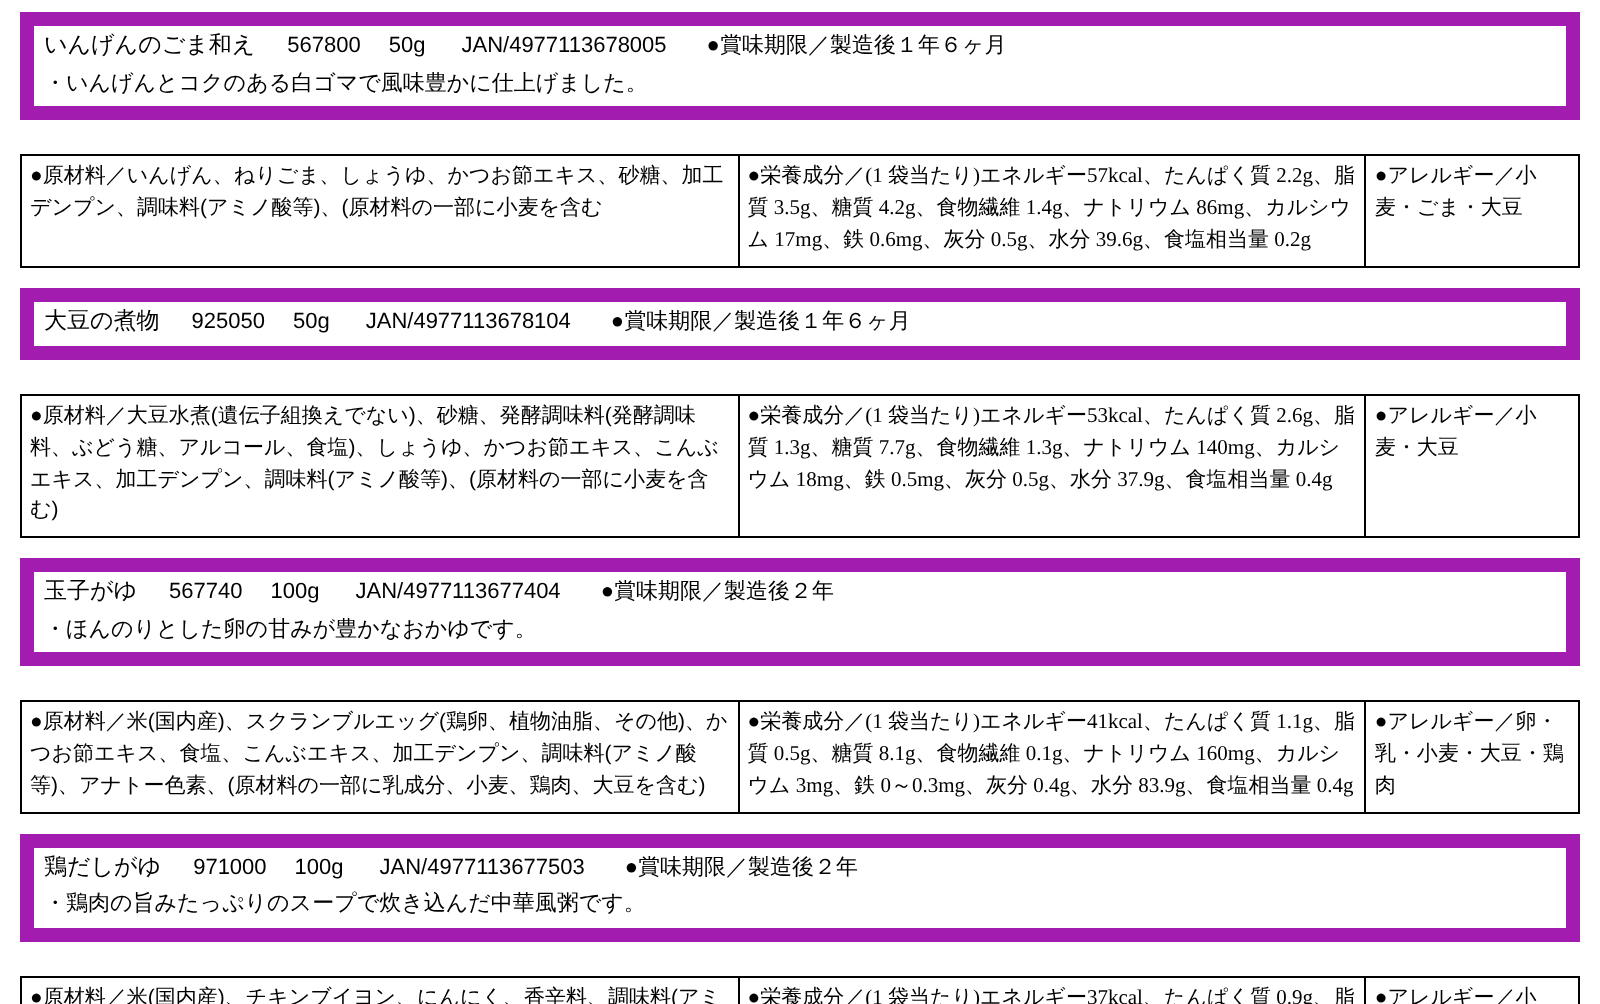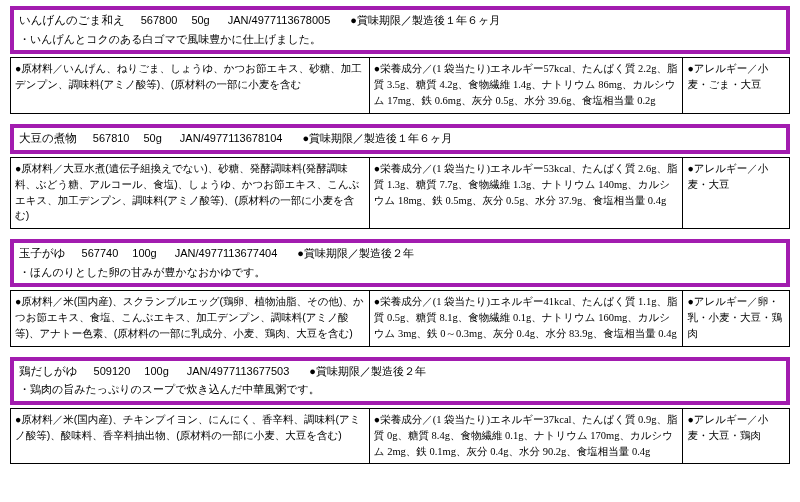--- a/index.html
+++ b/index.html
@@ -19,21 +19,21 @@
     position: relative;
     width: 800px;
     height: 502px;
     box-sizing: border-box;
     padding: 6px 10px 0 10px;
   }
   .product {
     margin-bottom: 10px;
   }
   .head-box {
-    border: 4px solid #a21caf;
+    border: 7px solid #a21caf;
     box-sizing: border-box;
     padding: 3px 5px 4px 5px;
   }
   .head-line1 {
     display: flex;
     align-items: baseline;
     white-space: nowrap;
     line-height: 1.35;
   }
   .head-line1 .pname {
@@ -54,21 +54,21 @@
     text-align: center;
   }
   .head-line2 {
     margin-top: 3px;
     line-height: 1.35;
   }
   .detail-table {
     border-collapse: collapse;
     width: 100%;
     table-layout: fixed;
-    margin-top: 3px;
+    margin-top: 17px;
   }
   .detail-table td {
     border: 1px solid #000;
     vertical-align: top;
     padding: 3px 4px 4px 4px;
     line-height: 1.5;
     font-size: 10.5px;
     word-break: break-all;
   }
   .col-ingredients { width: 46.5%; }
@@ -101,21 +101,21 @@
         <td class="col-allergy">●アレルギー／小麦・ごま・大豆</td>
       </tr>
     </tbody>
       </table>
   </div>
 
   <div class="product">
     <div class="head-box">
       <div class="head-line1">
         <span class="pname">大豆の煮物</span>
-        <span class="code">567810</span>
+        <span class="code">925050</span>
         <span class="weight">50g</span>
         <span class="jan">JAN/4977113678104</span>
         <span class="best">●賞味期限／製造後１年６ヶ月</span>
       </div>
     </div>
     <table class="detail-table">
       <tbody>
           <tr>
         <td class="col-ingredients">●原材料／大豆水煮(遺伝子組換えでない)、砂糖、発酵調味料(発酵調味料、ぶどう糖、アルコール、食塩)、しょうゆ、かつお節エキス、こんぶエキス、加工デンプン、調味料(アミノ酸等)、(原材料の一部に小麦を含む)</td>
         <td class="col-nutrition">●栄養成分／(1 袋当たり)エネルギー53kcal、たんぱく質 2.6g、脂質 1.3g、糖質 7.7g、食物繊維 1.3g、ナトリウム 140mg、カルシウム 18mg、鉄 0.5mg、灰分 0.5g、水分 37.9g、食塩相当量 0.4g</td>
@@ -144,21 +144,21 @@
         <td class="col-allergy">●アレルギー／卵・乳・小麦・大豆・鶏肉</td>
       </tr>
     </tbody>
       </table>
   </div>
 
   <div class="product">
     <div class="head-box">
       <div class="head-line1">
         <span class="pname">鶏だしがゆ</span>
-        <span class="code">509120</span>
+        <span class="code">971000</span>
         <span class="weight">100g</span>
         <span class="jan">JAN/4977113677503</span>
         <span class="best">●賞味期限／製造後２年</span>
       </div>
       <div class="head-line2">・鶏肉の旨みたっぷりのスープで炊き込んだ中華風粥です。</div>
     </div>
     <table class="detail-table">
       <tbody>
           <tr>
         <td class="col-ingredients">●原材料／米(国内産)、チキンブイヨン、にんにく、香辛料、調味料(アミノ酸等)、酸味料、香辛料抽出物、(原材料の一部に小麦、大豆を含む)</td>

